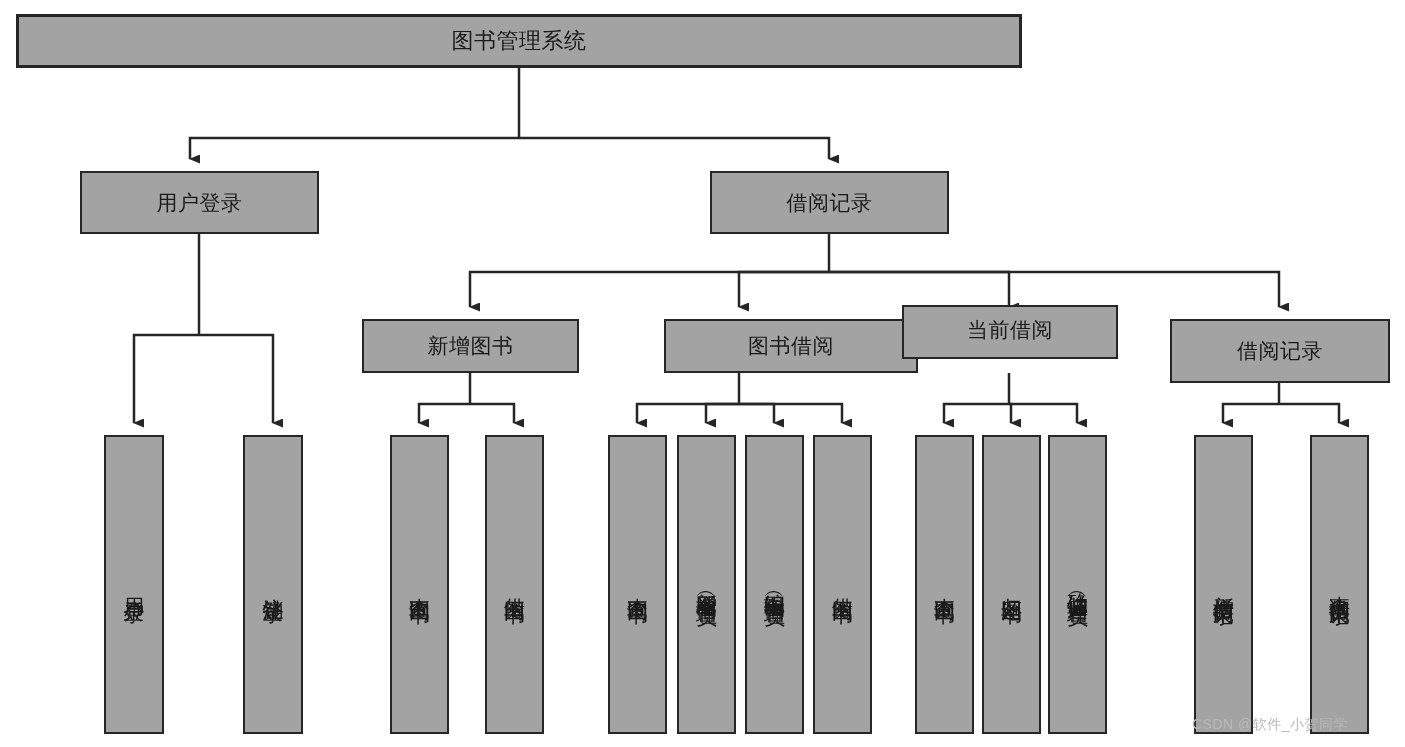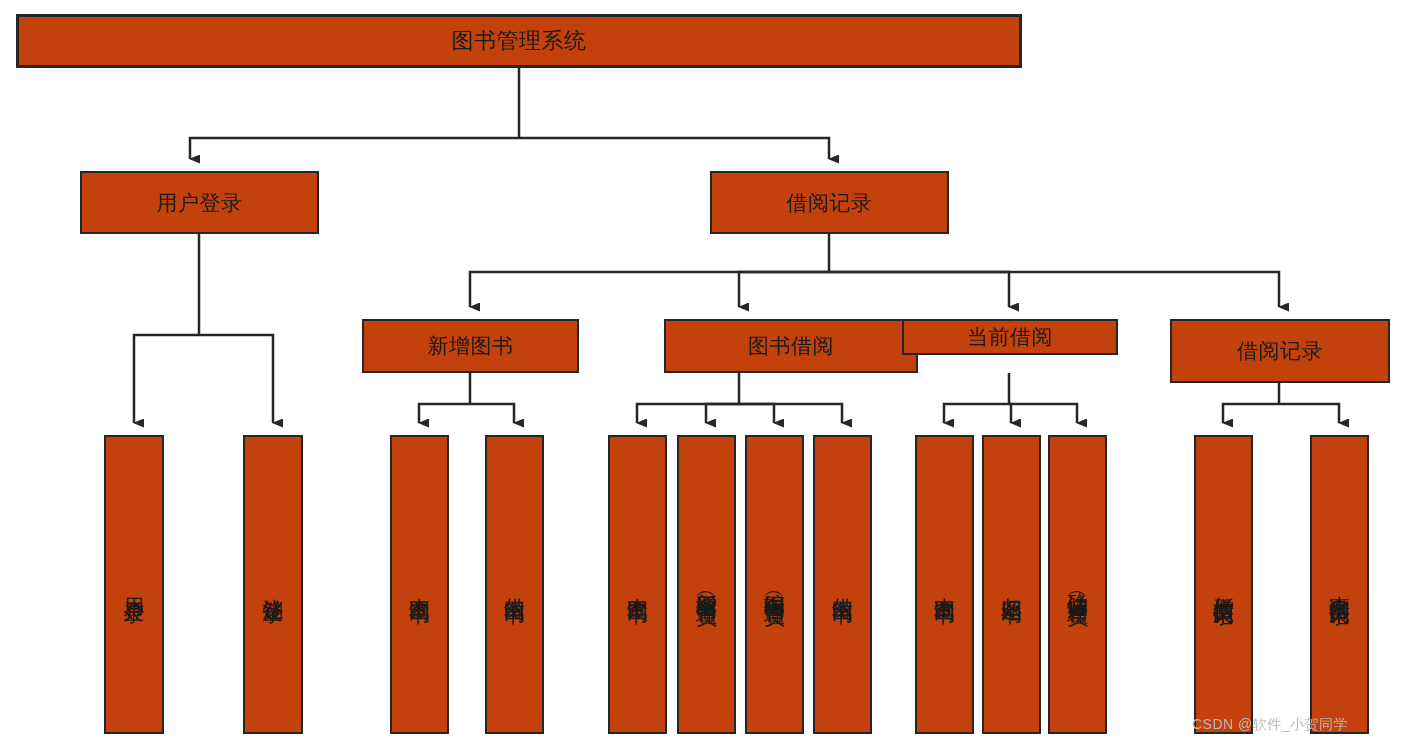--- a/index.html
+++ b/index.html
@@ -22,21 +22,21 @@
     position: absolute;
     left: 0;
     top: 0;
     width: 1405px;
     height: 747px;
     display: block;
   }
   .node-box {
     position: absolute;
     box-sizing: border-box;
-    background: #c2410c;
+    background: #a3a3a3;
     border: 2.5px solid #262626;
     display: flex;
     align-items: center;
     justify-content: center;
     overflow: hidden;
   }
   .node-box.level-root {
     border-width: 3px;
   }
   .node-label-h {
@@ -120,21 +120,21 @@
       </div>
       <div class="node-box level-1" style="left: 710px; top: 171px; width: 239px; height: 63px;">
         <span class="node-label-h">借阅记录</span>
       </div>
       <div class="node-box level-2" style="left: 362px; top: 319px; width: 217px; height: 54px;">
         <span class="node-label-h">新增图书</span>
       </div>
       <div class="node-box level-2" style="left: 632px; top: 319px; width: 254px; height: 54px; margin-left: 32px;">
         <span class="node-label-h">图书借阅</span>
       </div>
-      <div class="node-box level-2" style="left: 902px; top: 319px; width: 216px; height: 36px;">
+      <div class="node-box level-2" style="left: 902px; top: 305px; width: 216px; height: 54px; font-family: Liberation Mono, monospace;">
         <span class="node-label-h">当前借阅</span>
       </div>
       <div class="node-box level-2" style="left: 1170px; top: 319px; width: 220px; height: 64px;">
         <span class="node-label-h">借阅记录</span>
       </div>
       <div class="node-box level-2" style="left: 104px; top: 435px; width: 60px; height: 299px;">
         <span class="node-label-v">用户登录</span>
       </div>
       <div class="node-box level-2" style="left: 243px; top: 435px; width: 60px; height: 299px;">
         <span class="node-label-v">注销登录</span>

